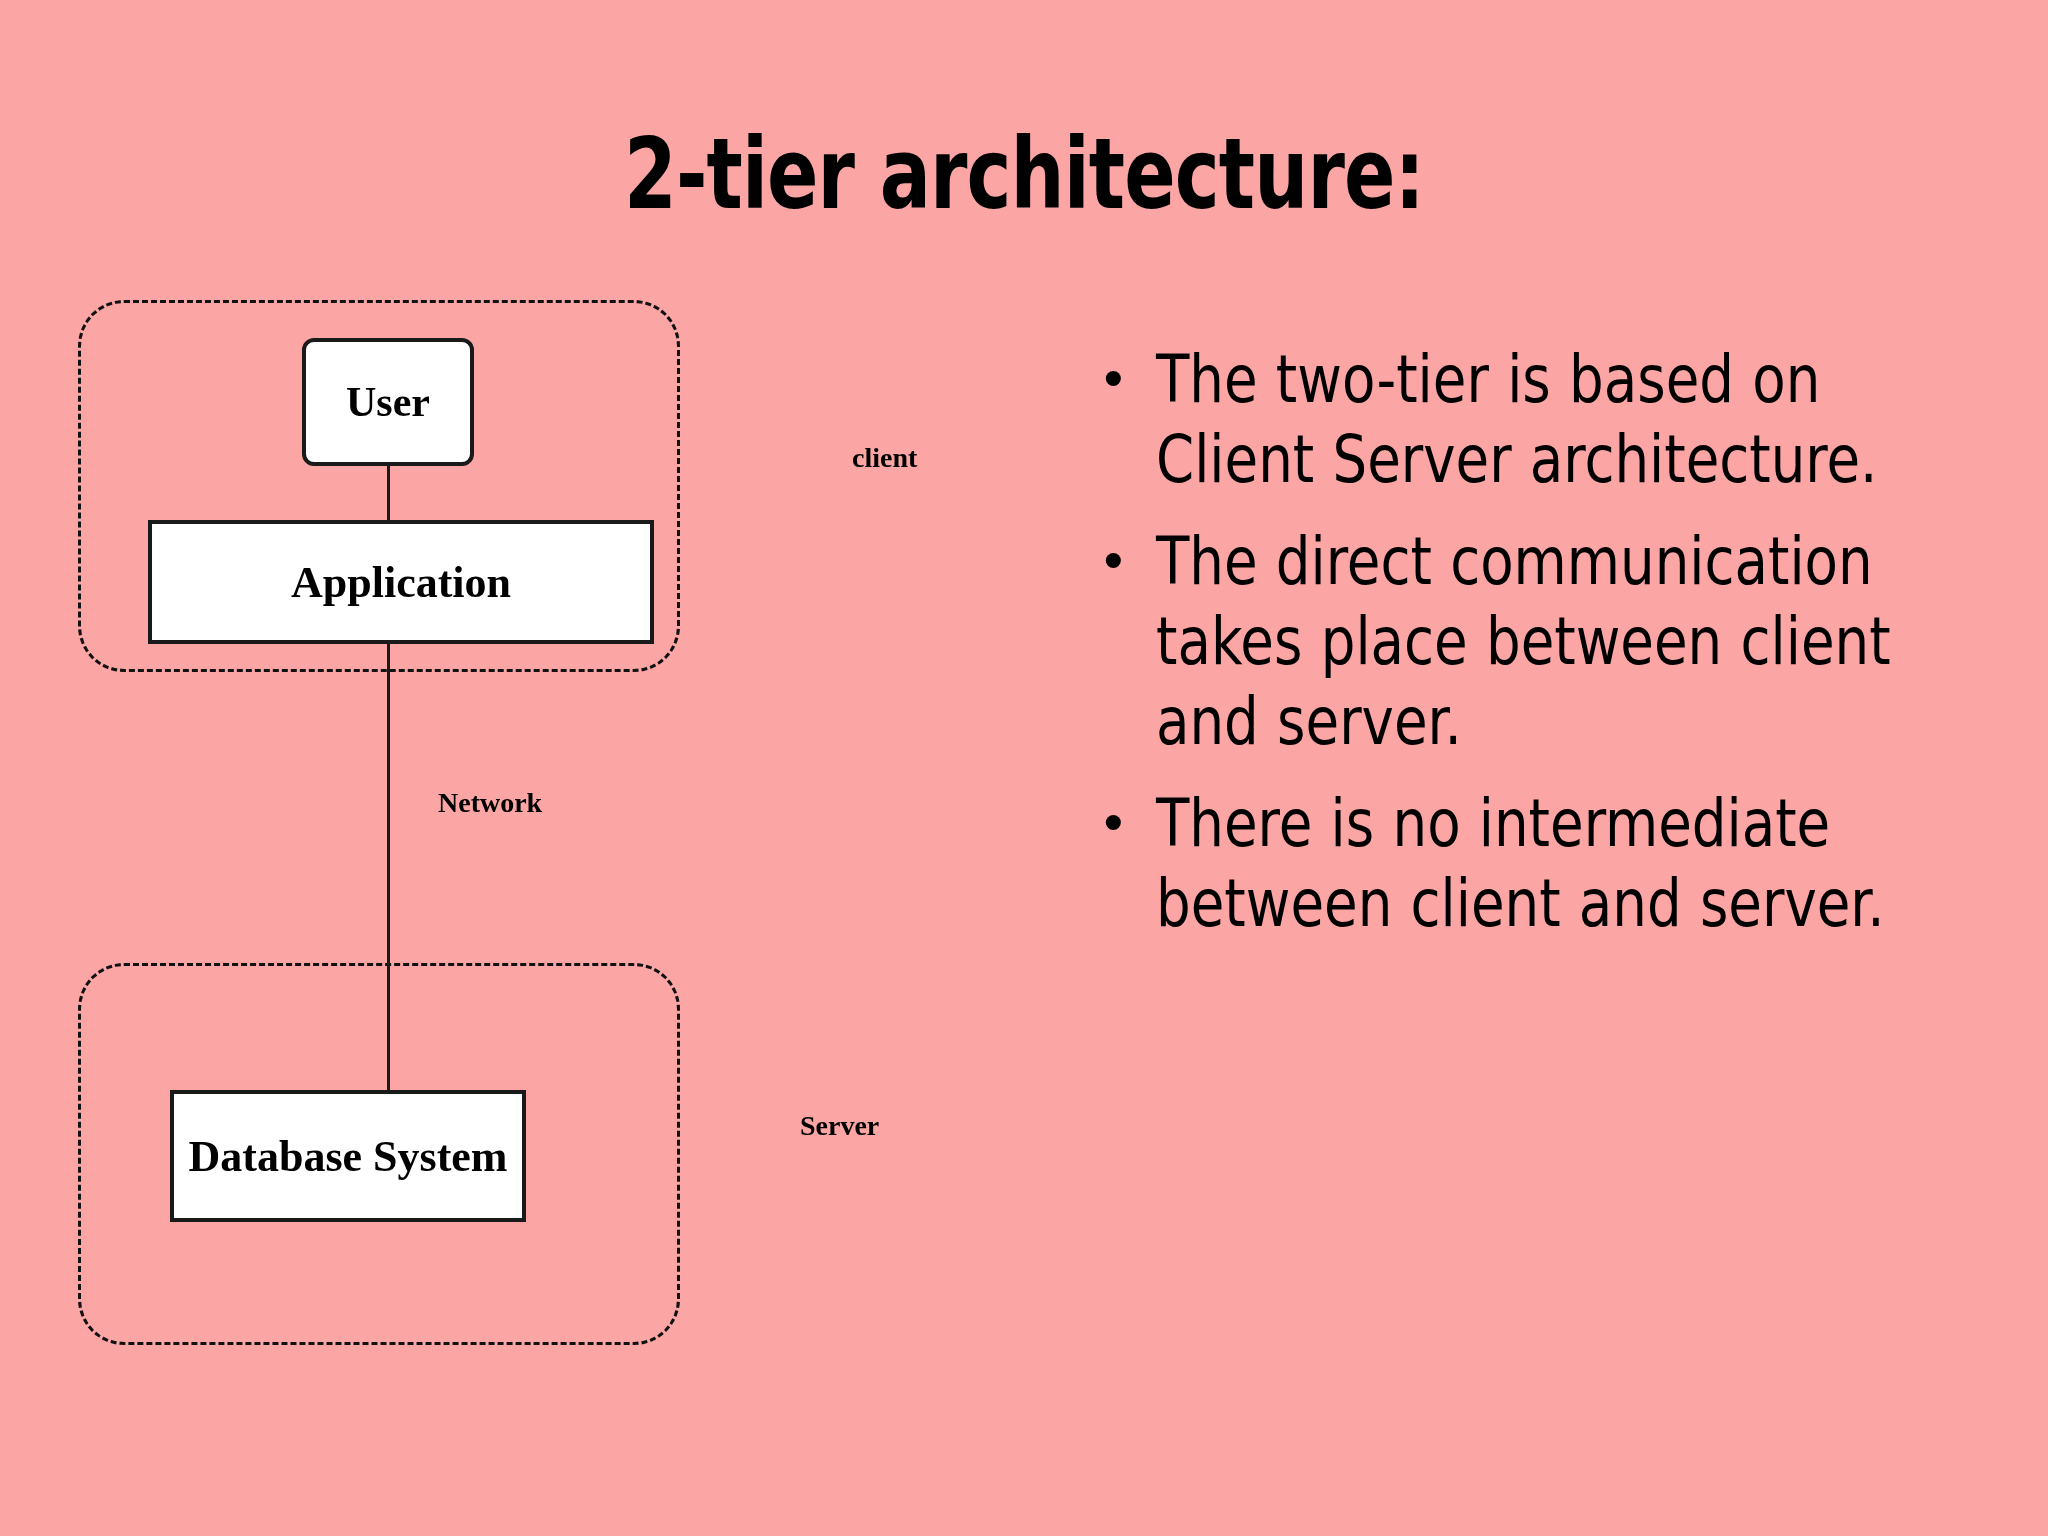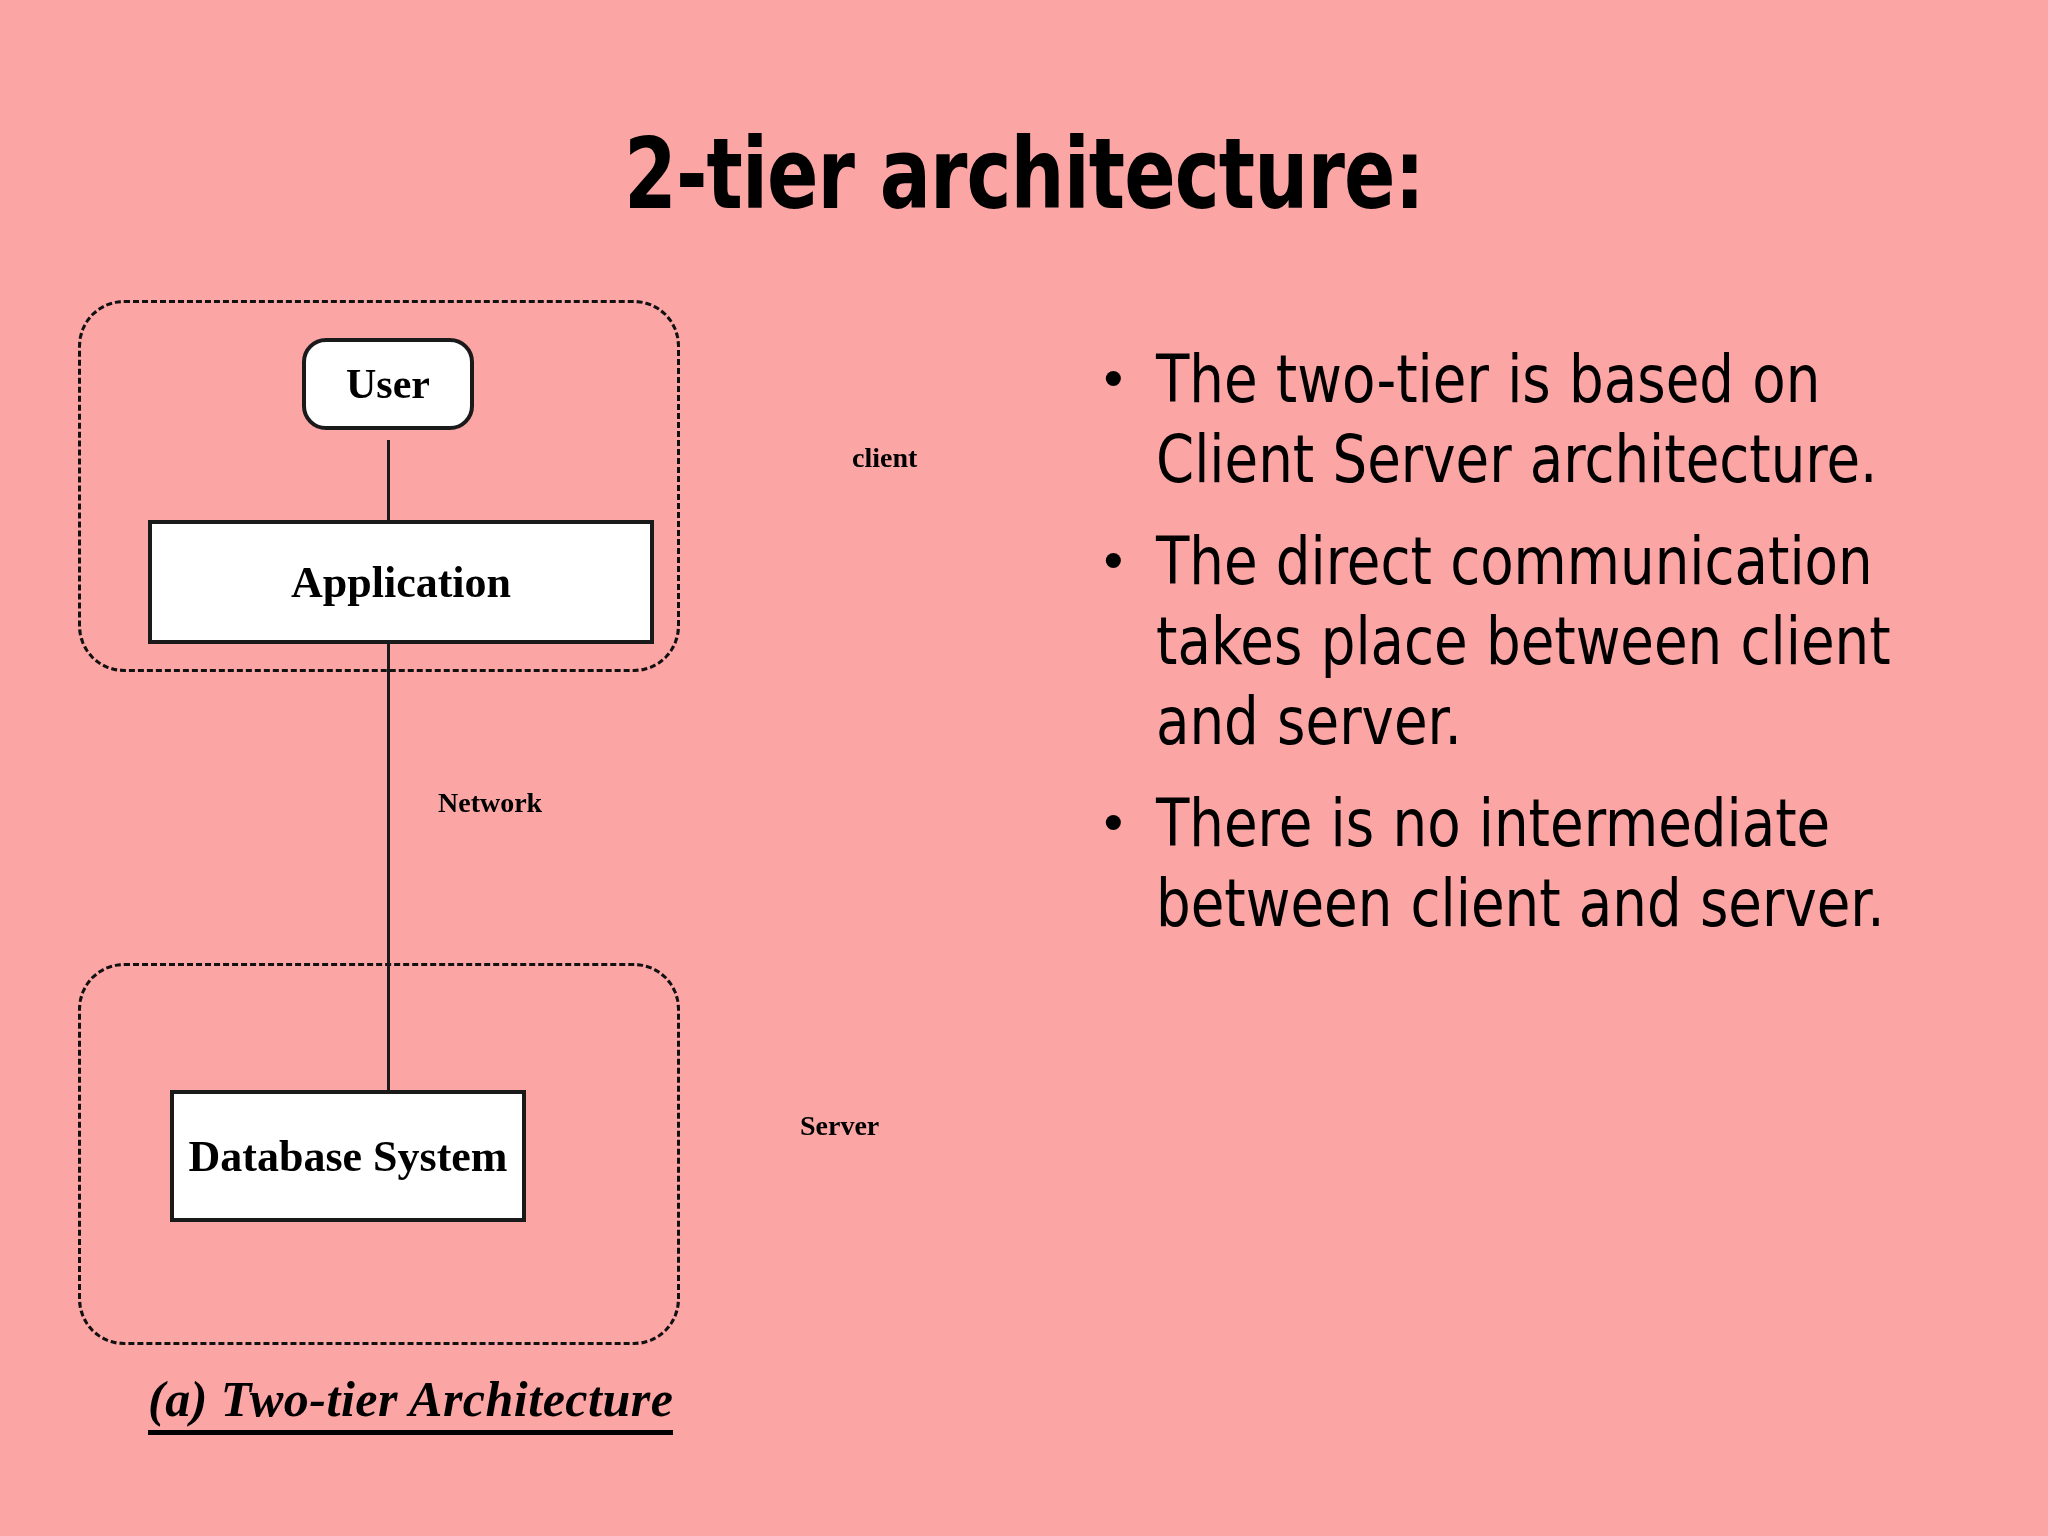--- a/index.html
+++ b/index.html
@@ -81,22 +81,22 @@
     font-family: "Liberation Serif", "DejaVu Serif", serif;
     font-weight: bold;
     color: #000000;
     z-index: 3;
   }
 
   #user-box {
     left: 262px;
     top: 58px;
     width: 172px;
-    height: 92px;
-    border-radius: 24px;
+    height: 128px;
+    border-radius: 12px;
     font-size: 42px;
   }
   #application-box {
     left: 108px;
     top: 240px;
     width: 506px;
     height: 124px;
     font-size: 44px;
   }
   #database-box {
@@ -219,21 +219,20 @@
     <div id="application-box" class="node-box">Application</div>
 
     <div id="database-box" class="node-box">Database System</div>
 
     <div id="client-label" class="side-label">client</div>
 
     <div id="network-label" class="side-label">Network</div>
 
     <div id="server-label" class="side-label">Server</div>
 
-    <div id="figure-caption">(a) Two-tier Architecture</div>
 
   </div>
 
   <div id="bullets">
 
     <div class="bullet-item">
       <span class="bullet-marker">•</span>
       <span class="bullet-text">The two-tier is based on Client Server architecture.</span>
     </div>
 

